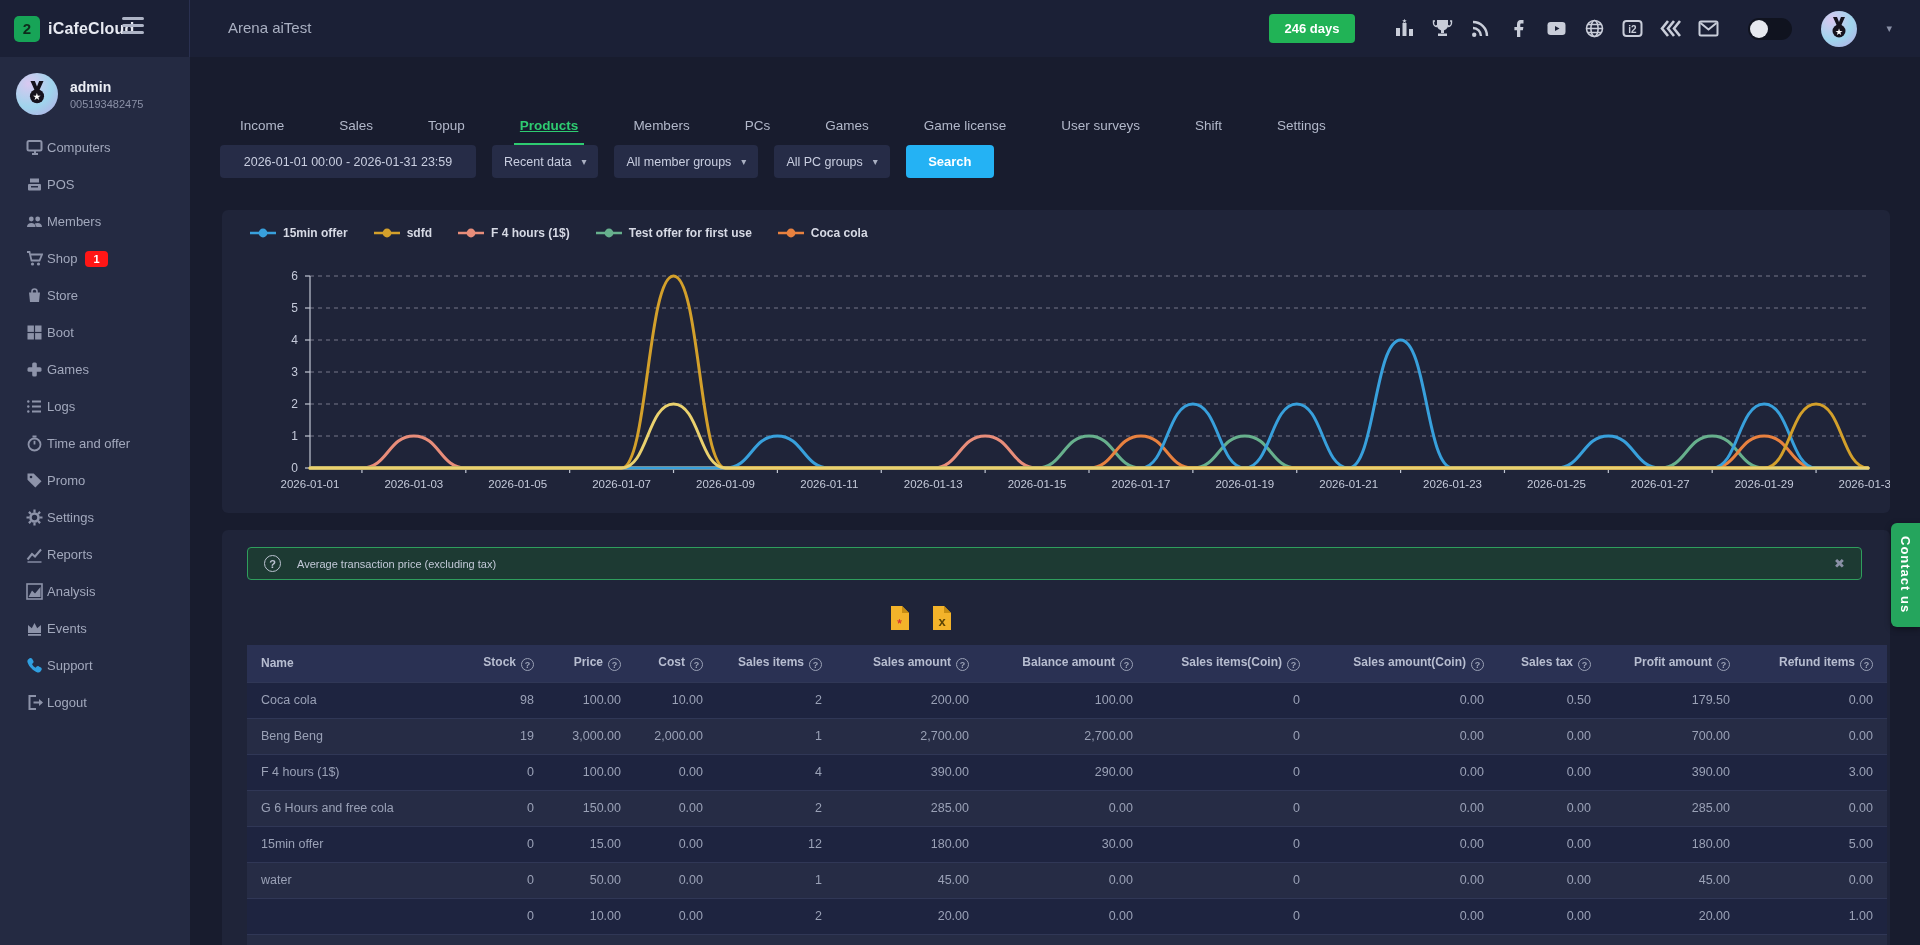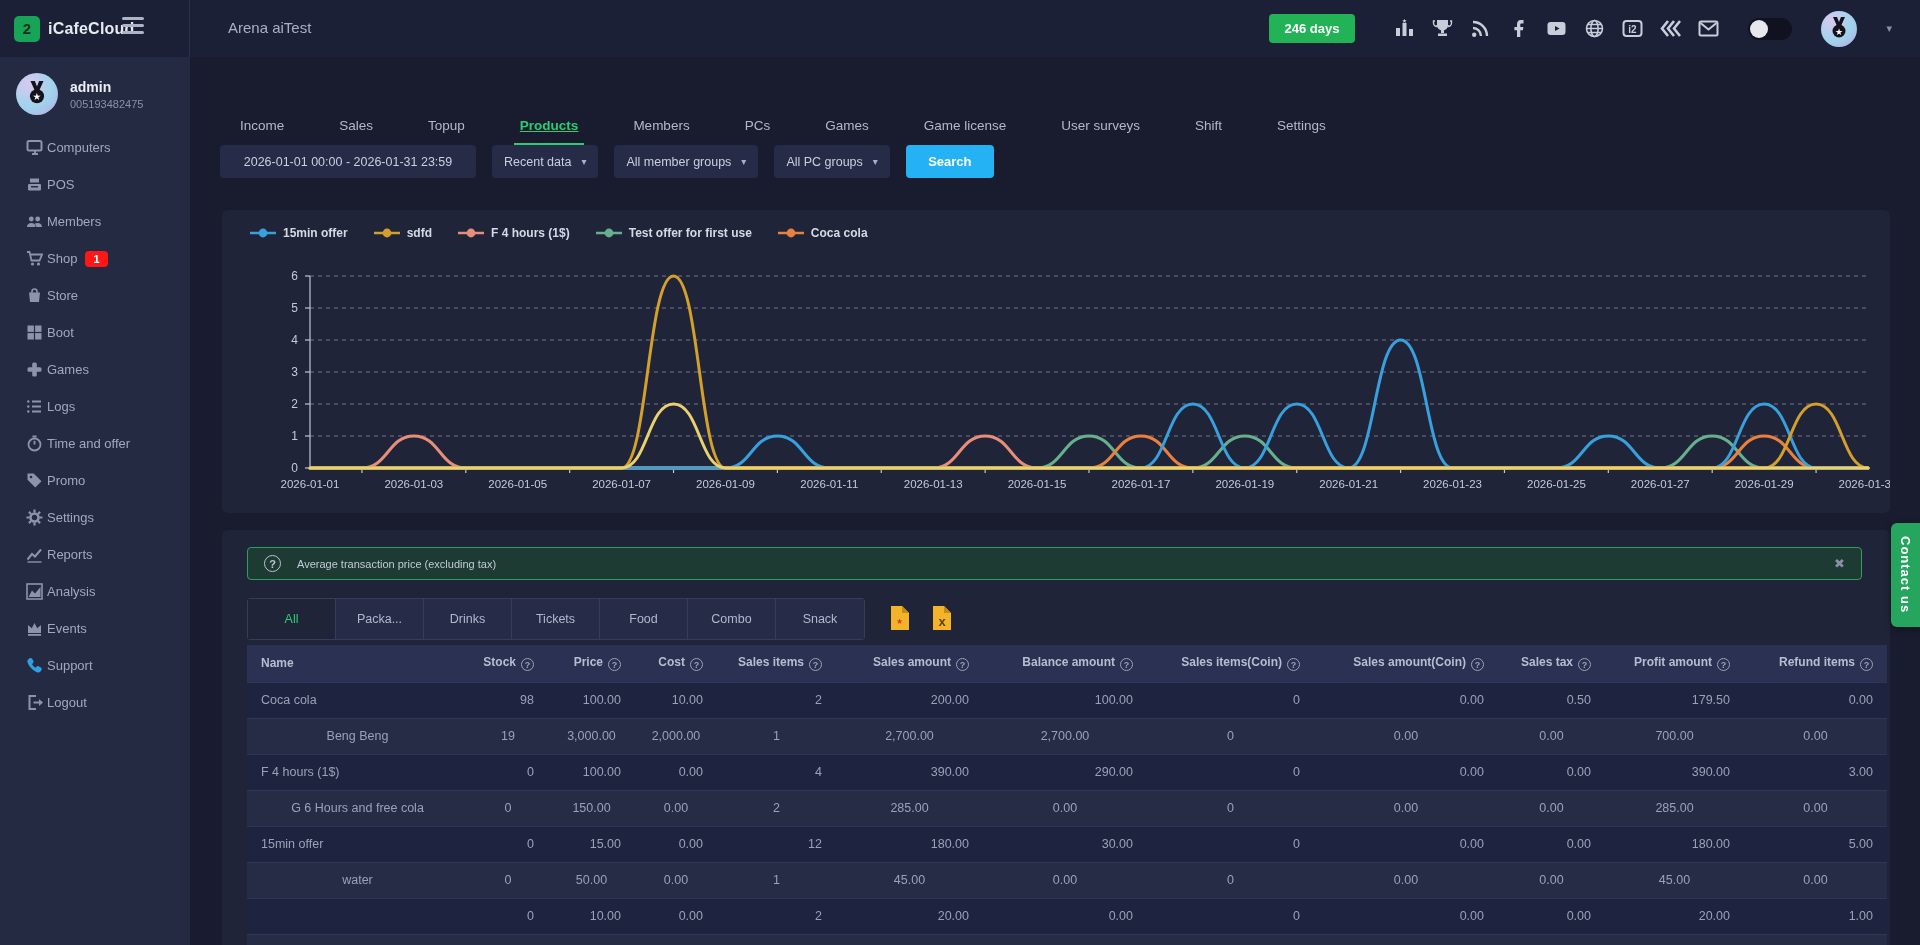--- a/index.html
+++ b/index.html
@@ -86,21 +86,21 @@
   .file-icon { width:20px; height:26px; cursor:pointer; position:relative; }
 
   
   #table-wrap { position:absolute; left:25px; top:115px; width:1640px; }
   table { border-collapse:collapse; width:1640px; table-layout:fixed; }
   th { background:#2a3153; height:37px; font-size:12px; color:#b7bdd0; font-weight:bold; }
   td { height:36px; font-size:12.5px; color:#9aa1b6; border-top:1px solid #303756; }
   th, td { padding:0 14px; text-align:right; white-space:nowrap; overflow:hidden; }
   th:first-child, td:first-child { text-align:left; }
   tr.odd td { background:#1e2440; }
-  tr.even td { background:#262c45;text-align:center; }
+  tr.even td { background:#262c45; }
   th .q2 { display:inline-block; width:13px; height:13px; border:1px solid #9aa1b6; border-radius:50%;
            font-size:9px; line-height:12px; text-align:center; margin-left:5px; vertical-align:-2px; color:#9aa1b6;}
 
   
   #contact-us { position:absolute; right:0; top:523px; width:29px; height:104px; background:#25a55d;
                 border-radius:6px 0 0 6px; display:flex; align-items:center; justify-content:center;
                 cursor:pointer; z-index:25; box-shadow:0 2px 6px rgba(0,0,0,.4); }
   #contact-us span { writing-mode:vertical-rl; color:#fff; font-size:13px; font-weight:bold; letter-spacing:1px; }
 </style>
 </head>
@@ -460,29 +460,20 @@
       </svg>
   </div>
 
   <div id="lower-panel">
     <div id="banner">
       <div class="q">?</div>
       <div id="banner-text">Average transaction price (excluding tax)</div>
       <div id="banner-close">✖</div>
     </div>
 
-    <div id="cat-tabs">
-        <div class="cat-tab active">All</div>
-        <div class="cat-tab">Packa...</div>
-        <div class="cat-tab">Drinks</div>
-        <div class="cat-tab">Tickets</div>
-        <div class="cat-tab">Food</div>
-        <div class="cat-tab">Combo</div>
-        <div class="cat-tab">Snack</div>
-      </div>
 
     <div id="export-icons">
       <svg class="file-icon" viewBox="0 0 20 26">
         <path d="M1 1 h11 l7 7 v17 h-18 z" fill="#f3b32a"></path>
         <path d="M12 1 l7 7 h-7 z" fill="#c78d12"></path>
         <text x="10" y="20" text-anchor="middle" font-size="12" font-weight="bold" fill="#d8362e">﹡</text>
       </svg>
       <svg class="file-icon" viewBox="0 0 20 26">
         <path d="M1 1 h11 l7 7 v17 h-18 z" fill="#f3b32a"></path>
         <path d="M12 1 l7 7 h-7 z" fill="#c78d12"></path>

